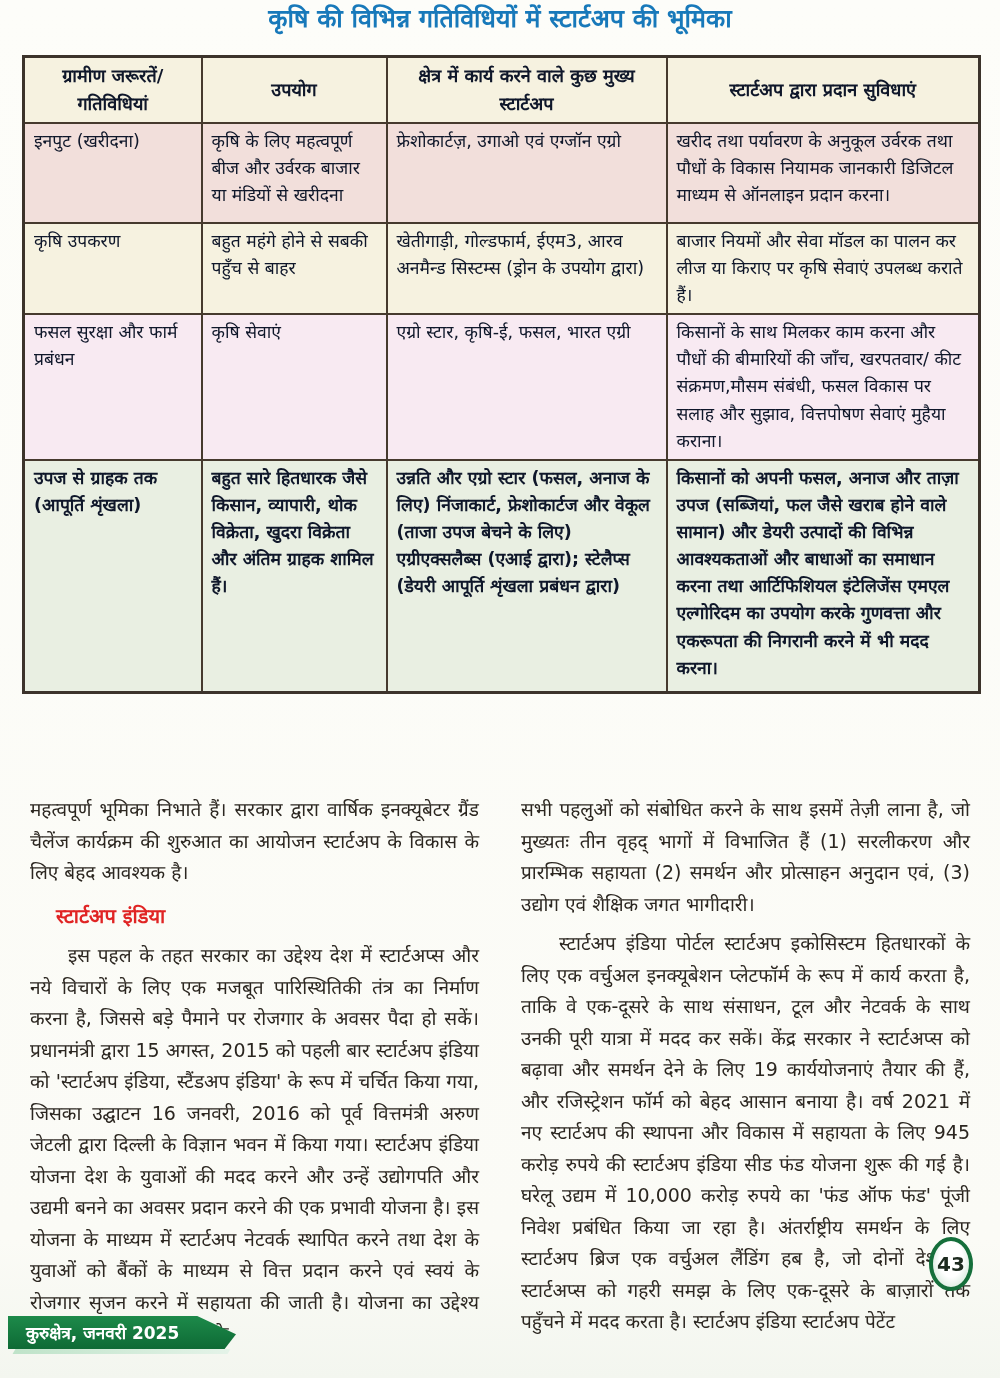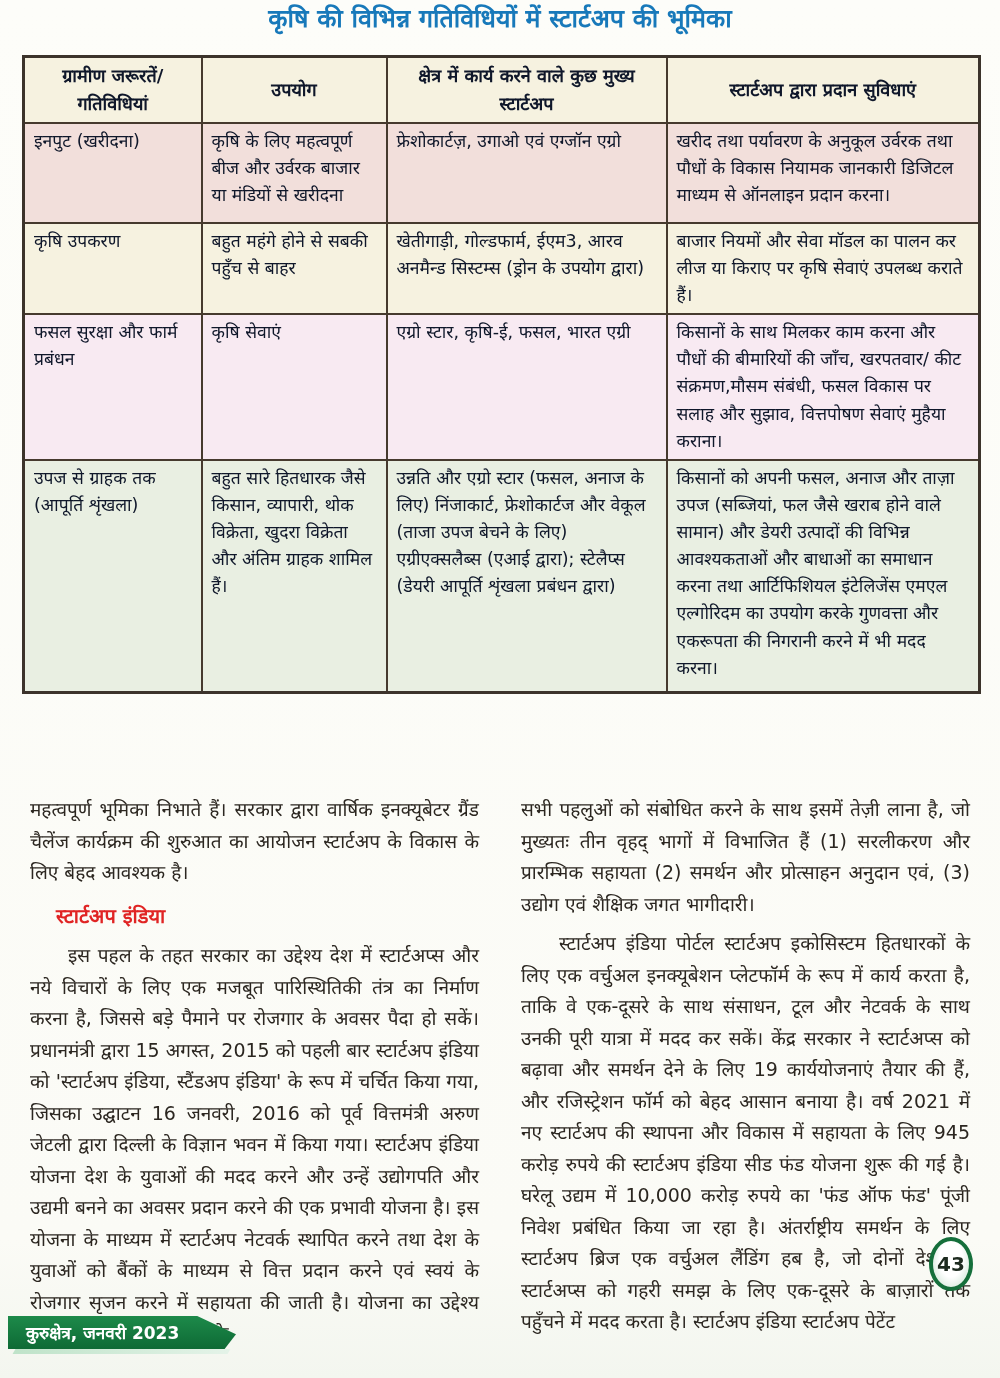--- a/index.html
+++ b/index.html
@@ -55,21 +55,21 @@
   }
   tr.row0 td{background:#f2dfdb;}
   tr.row1 td{background:#f6f2e0;}
   tr.row2 td{background:#f8eaf2;}
   tr.row3 td{background:#ddedf2;}
   tr.row4 td{background:#e9efe2;}
   tr.row0{height:100px;}
   tr.row1{height:82px;}
   tr.row2{height:143px;}
   tr.row3{height:88px;}
-  tr.row4{height:233px;}
+  tr.row4{height:233px;font-weight:bold;}
   
   .columns{
     position:absolute;
     left:22px; top:786px;
     width:956px;
     display:flex;
     gap:26px;
   }
   .col{
     flex:1 1 0;
@@ -181,21 +181,21 @@
       <h2 class="red-heading">स्टार्टअप इंडिया</h2>
       <p class="indent">इस पहल के तहत सरकार का उद्देश्य देश में स्टार्टअप्स और नये विचारों के लिए एक मजबूत पारिस्थितिकी तंत्र का निर्माण करना है, जिससे बड़े पैमाने पर रोजगार के अवसर पैदा हो सकें। प्रधानमंत्री द्वारा 15 अगस्त, 2015 को पहली बार स्टार्टअप इंडिया को 'स्टार्टअप इंडिया, स्टैंडअप इंडिया' के रूप में चर्चित किया गया, जिसका उद्घाटन 16 जनवरी, 2016 को पूर्व वित्तमंत्री अरुण जेटली द्वारा दिल्ली के विज्ञान भवन में किया गया। स्टार्टअप इंडिया योजना देश के युवाओं की मदद करने और उन्हें उद्योगपति और उद्यमी बनने का अवसर प्रदान करने की एक प्रभावी योजना है। इस योजना के माध्यम में स्टार्टअप नेटवर्क स्थापित करने तथा देश के युवाओं को बैंकों के माध्यम से वित्त प्रदान करने एवं स्वयं के रोजगार सृजन करने में सहायता की जाती है। योजना का उद्देश्य स्टार्टअप पारिस्थितिकी तंत्र के</p>
     </div>
     <div class="col">
       <p>सभी पहलुओं को संबोधित करने के साथ इसमें तेज़ी लाना है, जो मुख्यतः तीन वृहद् भागों में विभाजित हैं (1) सरलीकरण और प्रारम्भिक सहायता (2) समर्थन और प्रोत्साहन अनुदान एवं, (3) उद्योग एवं शैक्षिक जगत भागीदारी।</p>
       <p class="indent">स्टार्टअप इंडिया पोर्टल स्टार्टअप इकोसिस्टम हितधारकों के लिए एक वर्चुअल इनक्यूबेशन प्लेटफॉर्म के रूप में कार्य करता है, ताकि वे एक-दूसरे के साथ संसाधन, टूल और नेटवर्क के साथ उनकी पूरी यात्रा में मदद कर सकें। केंद्र सरकार ने स्टार्टअप्स को बढ़ावा और समर्थन देने के लिए 19 कार्ययोजनाएं तैयार की हैं, और रजिस्ट्रेशन फॉर्म को बेहद आसान बनाया है। वर्ष 2021 में नए स्टार्टअप की स्थापना और विकास में सहायता के लिए 945 करोड़ रुपये की स्टार्टअप इंडिया सीड फंड योजना शुरू की गई है। घरेलू उद्यम में 10,000 करोड़ रुपये का 'फंड ऑफ फंड' पूंजी निवेश प्रबंधित किया जा रहा है। अंतर्राष्ट्रीय समर्थन के लिए स्टार्टअप ब्रिज एक वर्चुअल लैंडिंग हब है, जो दोनों देशों के स्टार्टअप्स को गहरी समझ के लिए एक-दूसरे के बाज़ारों तक पहुँचने में मदद करता है। स्टार्टअप इंडिया स्टार्टअप पेटेंट</p>
     </div>
   </div>
 
   <div class="footer-banner">
-    <span>कुरुक्षेत्र, जनवरी 2023</span>
+    <span>कुरुक्षेत्र, जनवरी 2025</span>
   </div>
   <div class="footer-banner-shadow"></div>
 
   <div class="page-badge">
     <span>43</span>
   </div>
 
 </div>
 
 </body></html>

